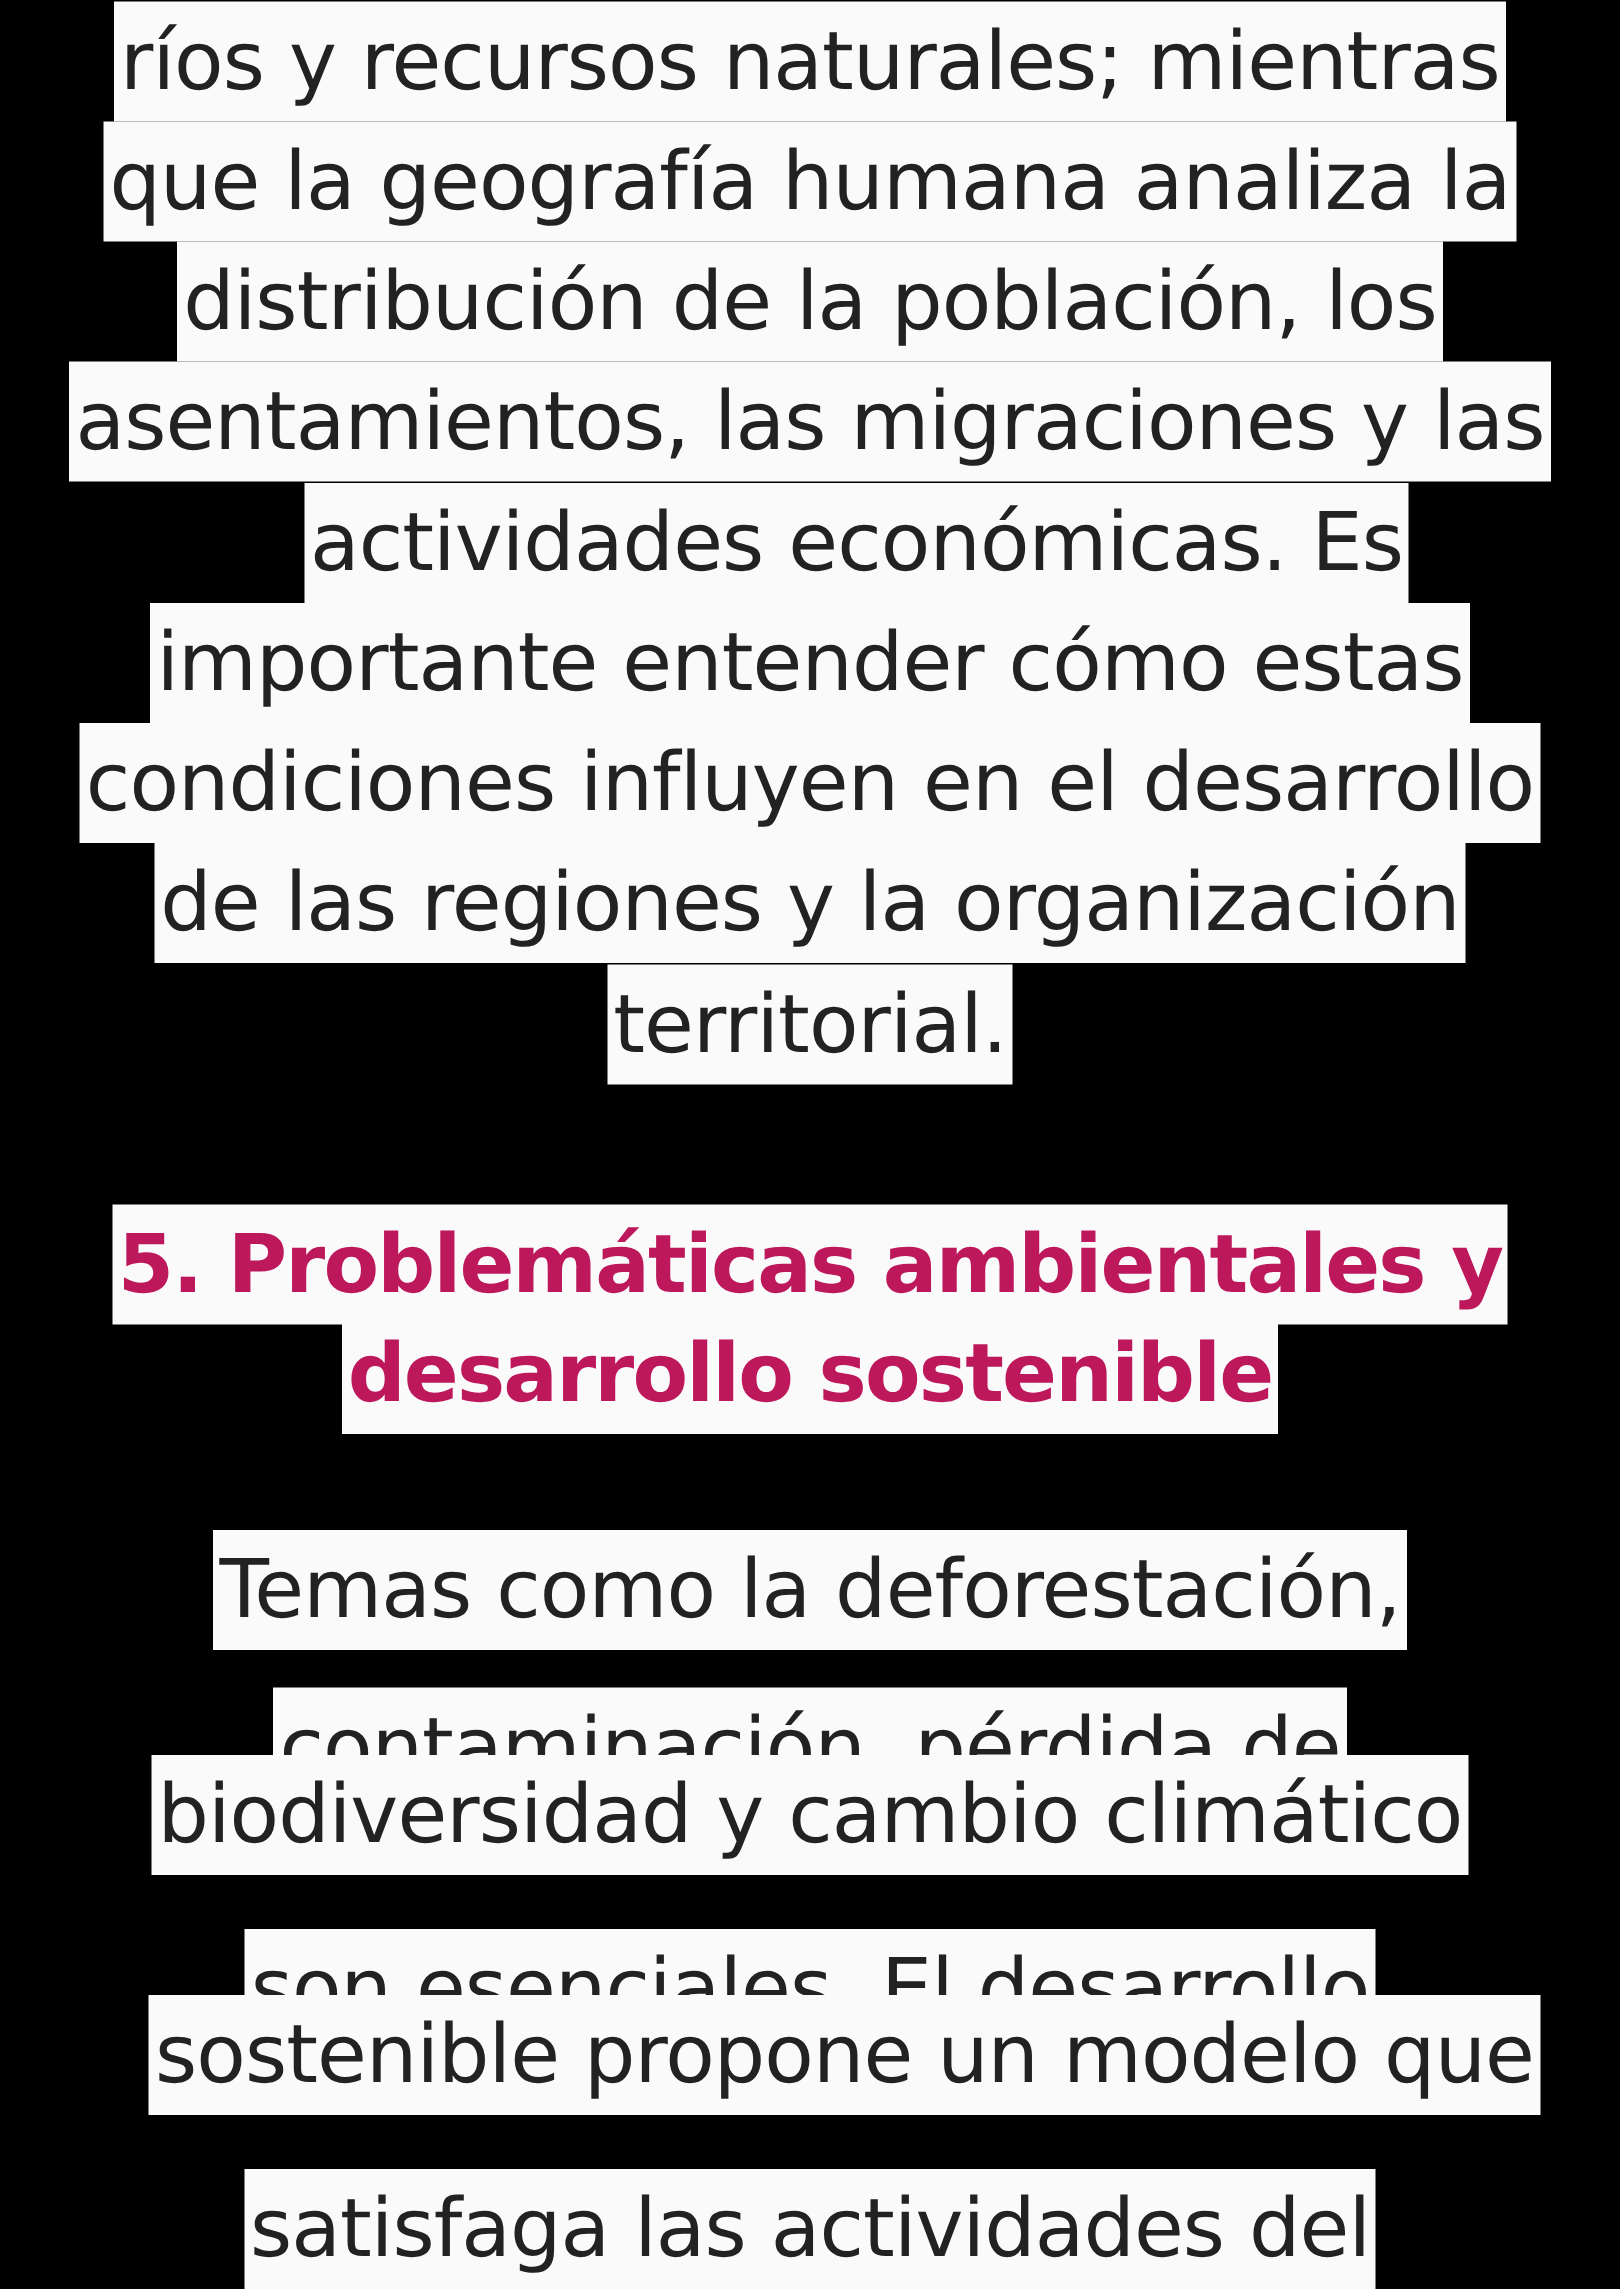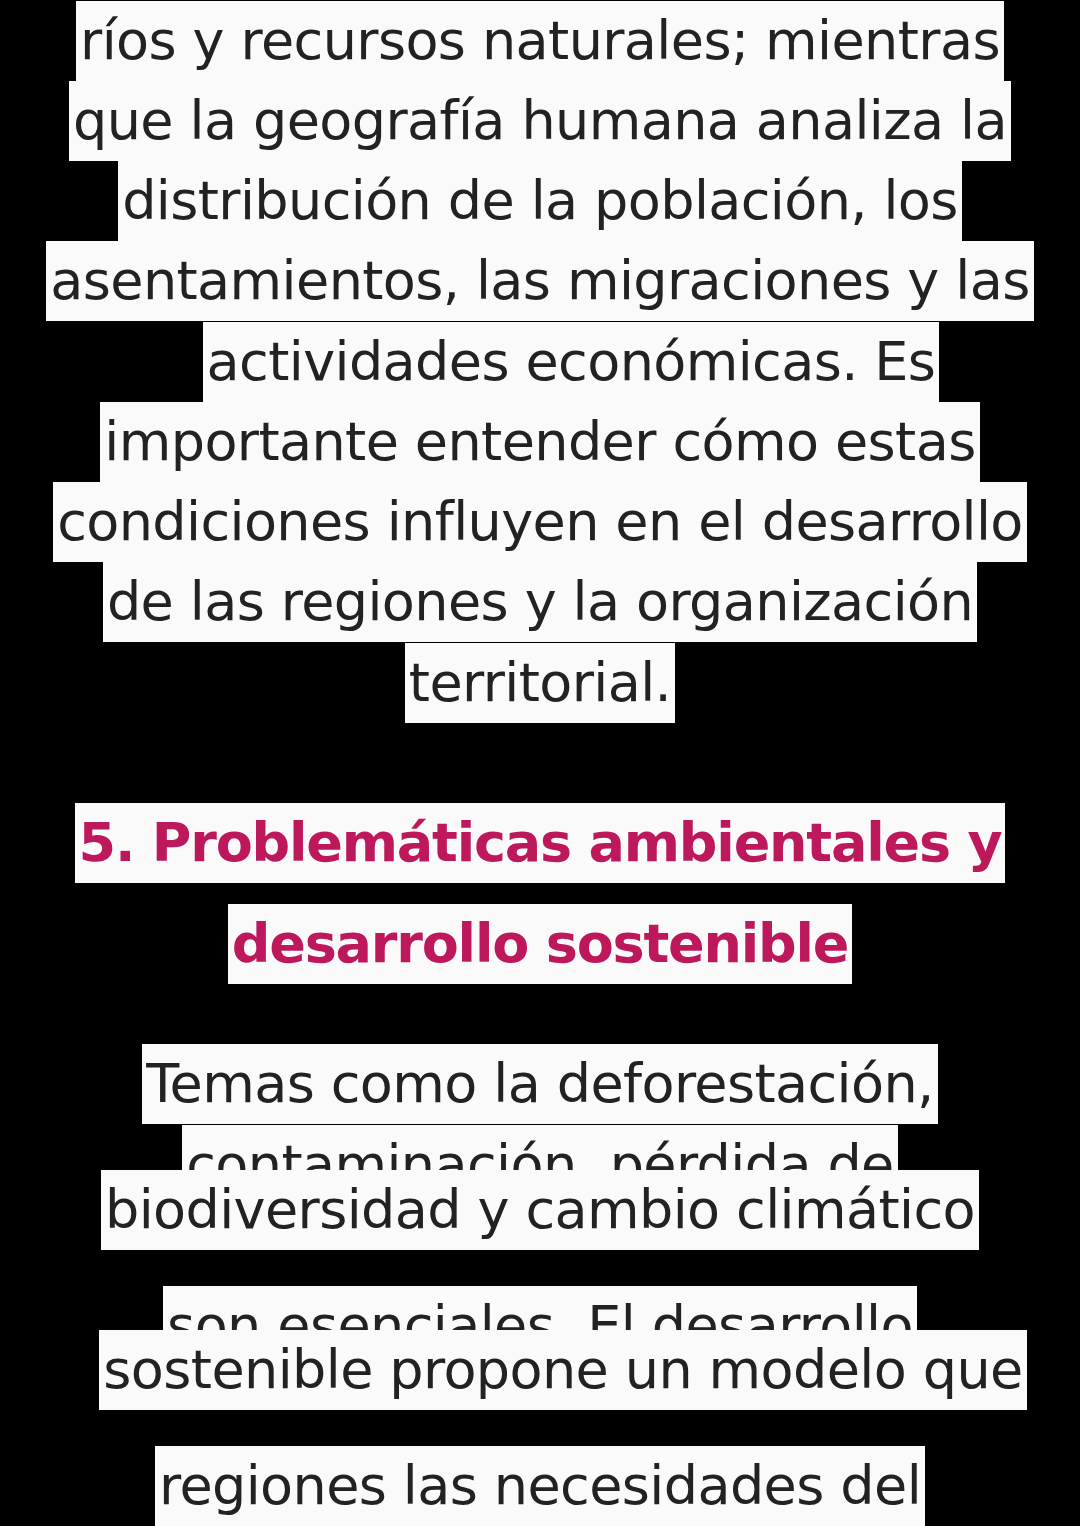--- a/index.html
+++ b/index.html
@@ -83,39 +83,39 @@
     </div>
     <div class="line" style="top:643px;">
       <span class="hl">territorial.</span>
     </div>
   </div>
 
   <div class="block heading" style="top:0;">
     <div class="line" style="top:803px;">
       <span class="hl">5. Problemáticas ambientales y</span>
     </div>
-    <div class="line" style="top:904px;">
+    <div class="line" style="top:876px;">
       <span class="hl">desarrollo sostenible</span>
     </div>
   </div>
 
   <div class="block" style="top:0;">
-    <div class="line" style="top:1044px;">
+    <div class="line" style="top:1020px;">
       <span class="hl">Temas como la deforestación,</span>
     </div>
     <div class="line" style="top:1125px;">
       <span class="hl">contaminación, pérdida de</span>
     </div>
     <div class="line" style="top:1170px;">
       <span class="hl">biodiversidad y cambio climático</span>
     </div>
     <div class="line" style="top:1286px;">
       <span class="hl">son esenciales. El desarrollo</span>
     </div>
     <div class="line" style="top:1330px;margin-left:23px;">
       <span class="hl">sostenible propone un modelo que</span>
     </div>
     <div class="line" style="top:1446px;">
-      <span class="hl">regiones las necesidades del</span>
+      <span class="hl">satisfaga las actividades del</span>
     </div>
   </div>
 
 </div>
 
 </body></html>

